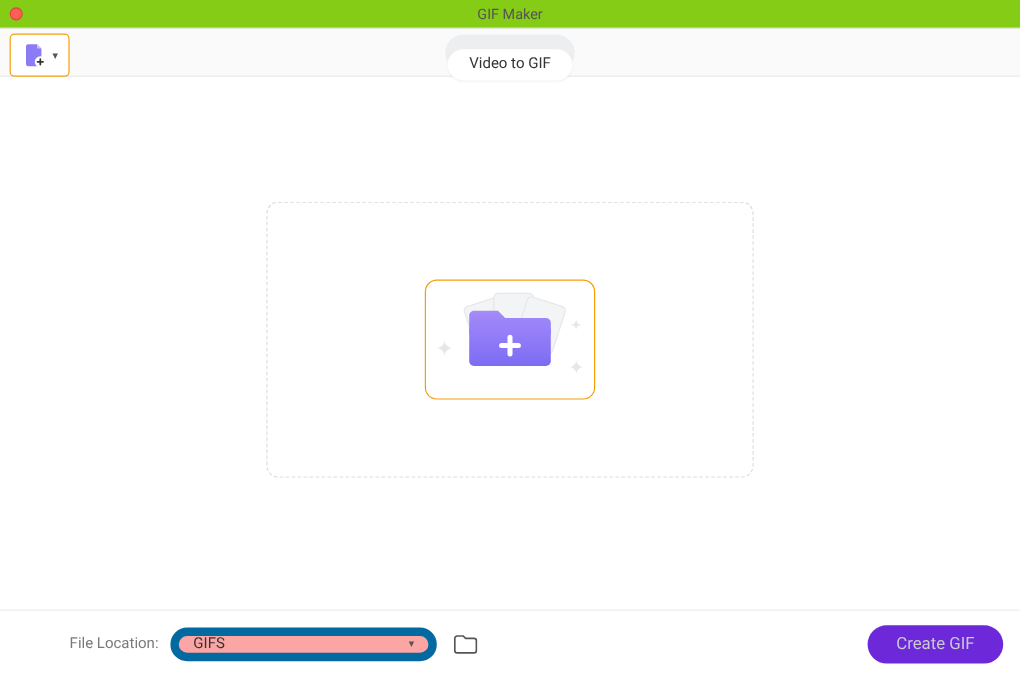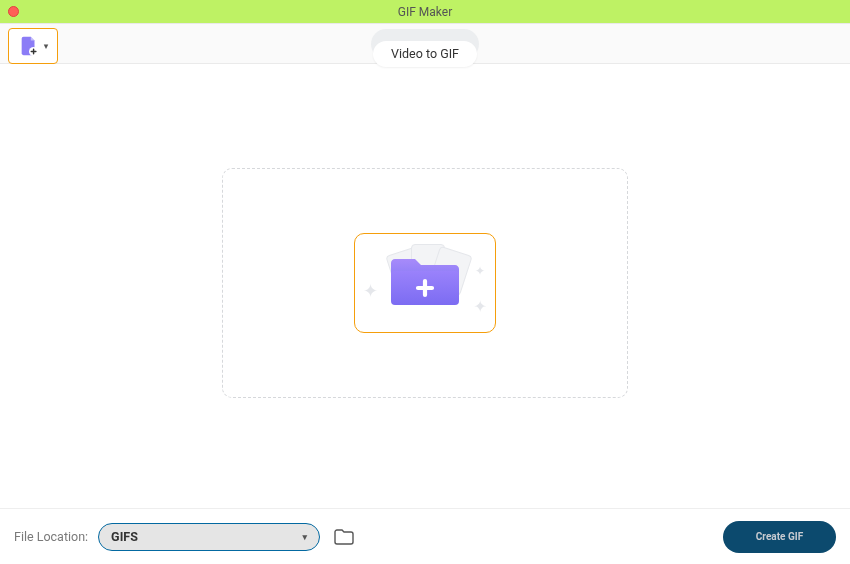--- a/index.html
+++ b/index.html
@@ -1,17 +1,17 @@
 <!DOCTYPE html>
 <html><head>
 <meta charset="utf-8">
 <style>
   * { box-sizing: border-box; margin: 0; padding: 0; }
   html, body { width: 850px; height: 564px; font-family: -apple-system, BlinkMacSystemFont, "Segoe UI", Roboto, sans-serif; background: #fff; overflow: hidden; }
-  .titlebar { height: 24px; background: #bef264; border-bottom: 1px solid #e9e9e9; display: flex; align-items: center; position: relative; }
+  .titlebar { height: 24px; background: #84cc16; border-bottom: 1px solid #e9e9e9; display: flex; align-items: center; position: relative; }
   .traffic { display: flex; gap: 8px; margin-left: 8px; }
   .traffic span { width: 11px; height: 11px; border-radius: 50%; display: inline-block; }
   .traffic .close { background: #ff5f57; border: 1px solid #e0443e; }
   .window-title { position: absolute; left: 50%; transform: translateX(-50%); font-size: 12px; color: #555; }
   .toolbar { height: 40px; background: #fafafa; border-bottom: 1px solid #eaeaea; position: relative; display: flex; align-items: center; }
   .add-btn { position: absolute; left: 8px; top: 4px; width: 50px; height: 36px; border: 1.5px solid #f59e0b; border-radius: 4px; background: #fff; display: flex; align-items: center; justify-content: center; cursor: pointer; }
   .add-btn .chev { font-size: 9px; color: #555; margin-left: 4px; }
   .mode-switch { margin: 0 auto; background: #eceef0; border-radius: 18px; height: 30px; display: flex; align-items: center; padding: 2px; }
   .mode-switch .opt { padding: 0 18px; height: 26px; line-height: 26px; border-radius: 14px; font-size: 12.5px; color: #8a8f98; cursor: pointer; }
   .mode-switch .opt.active { background: #fff; color: #333; box-shadow: 0 1px 2px rgba(0,0,0,0.06); margin-top: 20px; }
@@ -23,25 +23,25 @@
   .sparkle.r { right: 10px; top: 30px; font-size: 12px; }
   .sparkle.r2 { right: 8px; bottom: 16px; font-size: 16px; }
   .back-docs { position: absolute; left: 42px; top: 10px; }
   .back-doc { width: 34px; height: 42px; background: #f3f4f6; border: 1px solid #e5e7eb; border-radius: 4px; position: absolute; }
   .back-doc.a { transform: rotate(-18deg); left: -6px; top: 6px; }
   .back-doc.b { transform: rotate(0deg); left: 14px; top: 0; }
   .back-doc.c { transform: rotate(18deg); left: 36px; top: 6px; }
   .folder-wrap { position: relative; z-index: 2; }
   .dz-text { font-size: 14px; color: #2a2a2a; }
   .footer { position: absolute; bottom: 0; left: 0; right: 0; height: 56px; border-top: 1px solid #eee; display: flex; align-items: center; padding: 0 14px 0 14px; gap: 10px; }
-  .footer-label { font-size: 12.5px; color: #7a7a7a; }
-  .loc-select { width: 222px; height: 28px; border: 1px solid #0369a1; border-radius: 14px; background: #e5e5e5; padding: 0 12px; display: flex; align-items: center; justify-content: space-between; font-size: 12.5px; color: #333; cursor: pointer; font-weight: bold; }
+  .footer-label { font-size: 12.5px; color: #7a7a7a; margin-left: 44px; }
+  .loc-select { width: 222px; height: 28px; border: 7px solid #0369a1; border-radius: 14px; background: #fca5a5; padding: 0 12px; display: flex; align-items: center; justify-content: space-between; font-size: 12.5px; color: #333; cursor: pointer; }
   .loc-select .caret { font-size: 9px; color: #555; }
   .browse-btn { width: 28px; height: 24px; display: flex; align-items: center; justify-content: center; cursor: pointer; }
-  .create-btn { margin-left: auto; width: 113px; height: 32px; border-radius: 16px; background: #0c4a6e; color: #c7cbd1; font-size: 10px; display: flex; align-items: center; justify-content: center; cursor: default; font-weight: bold; }
+  .create-btn { margin-left: auto; width: 113px; height: 32px; border-radius: 16px; background: #6d28d9; color: #c7cbd1; font-size: 14px; display: flex; align-items: center; justify-content: center; cursor: default; }
 </style>
 </head>
 <body>
 
 <div class="titlebar">
   <div class="traffic">
     <span class="close"></span>
   </div>
   <div class="window-title">GIF Maker</div>
 </div>

